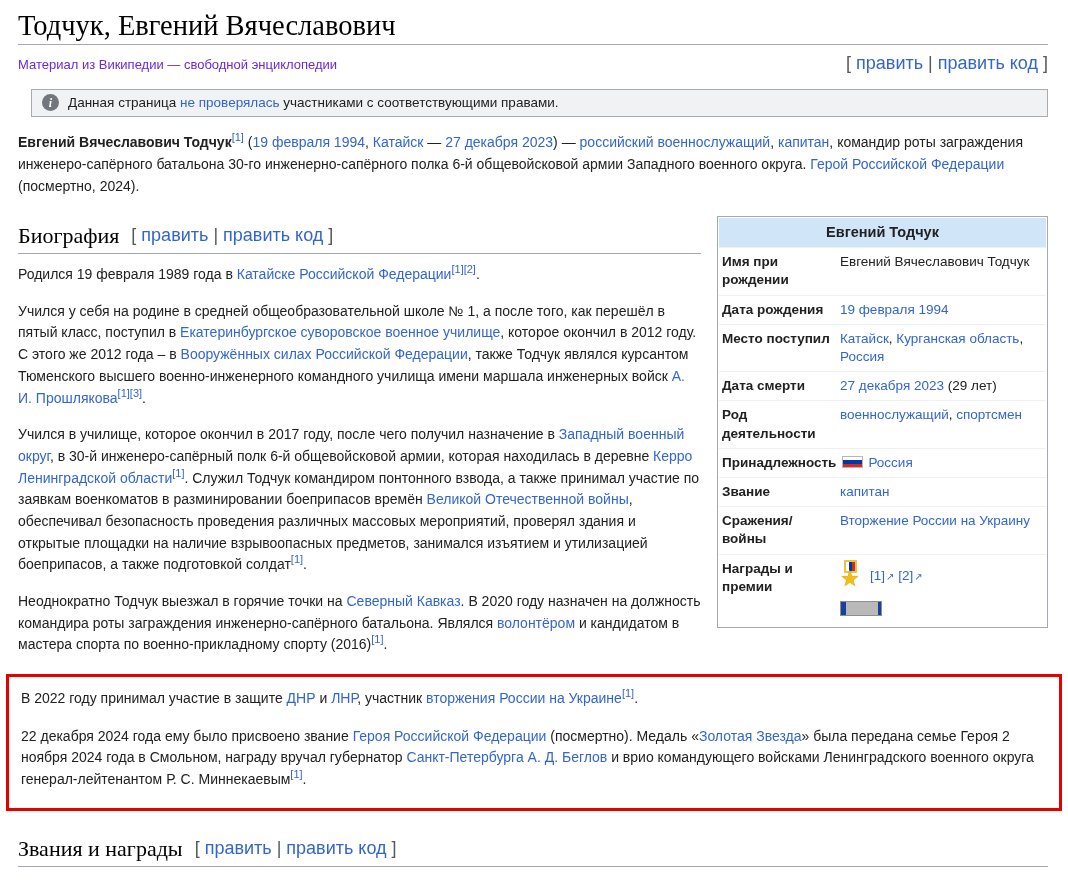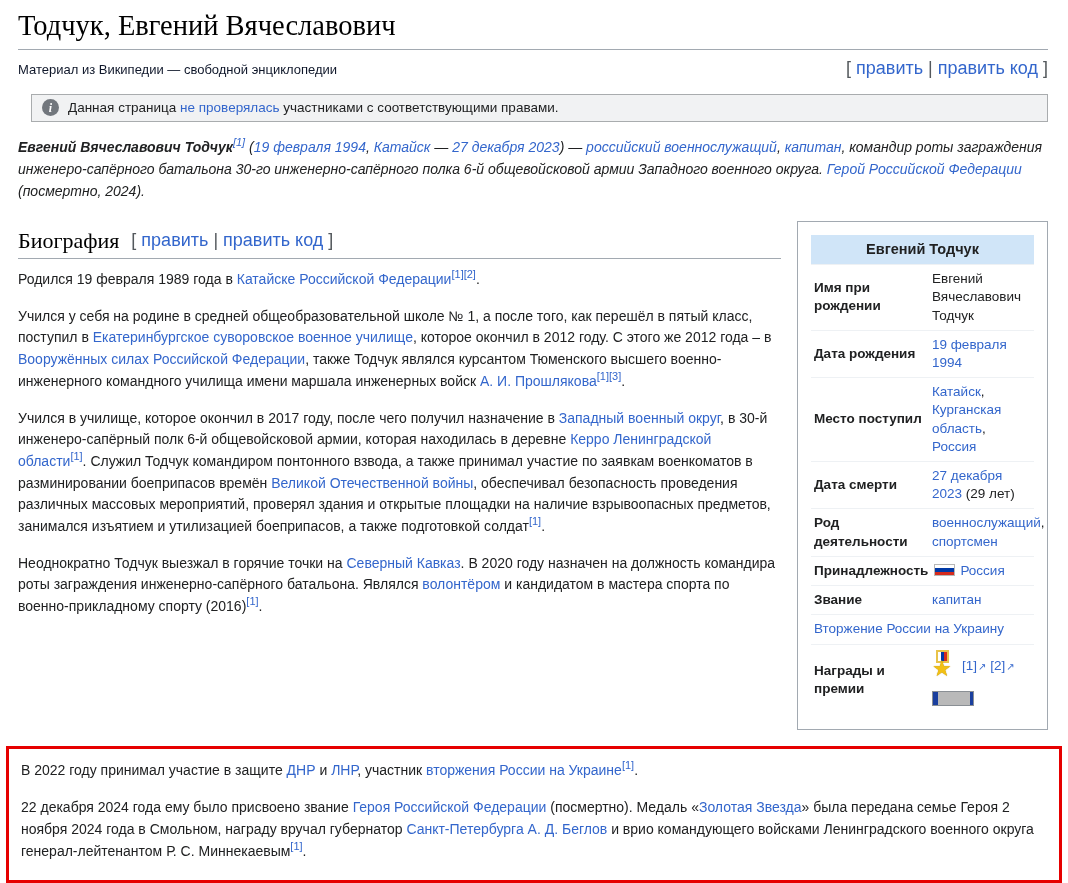--- a/index.html
+++ b/index.html
@@ -1,41 +1,41 @@
 <!DOCTYPE html>
 <html lang="ru"><head>
 <meta charset="utf-8">
 <style>
   html,body{margin:0;padding:0;background:#fff;}
   body{color:#202122;font-family:"Liberation Sans",sans-serif;font-size:14px;line-height:1.55;width:1068px;}
   .page{padding:6px 20px 10px 18px;box-sizing:border-box;}
 
   h1.title{font-family:"Liberation Serif",serif;font-weight:normal;font-size:28.5px;color:#000;
-    margin:2px 0 0;padding-bottom:5px;border-bottom:1px solid #a2a9b1;line-height:1.25;}
+    margin:2px 0 0;border-bottom:1px solid #a2a9b1;line-height:1.25;}
   .subhead{display:flex;justify-content:space-between;align-items:baseline;margin-top:5px;}
-  .tagline{color:#0f172a;font-size:13px;}
+  .tagline{color:#6d28d9;font-size:13px;}
   a.wlink{color:#3366cc;text-decoration:none;cursor:pointer;}
   .editsection{font-size:18px;font-family:"Liberation Sans",sans-serif;white-space:nowrap;}
   .bracket,.pipe{color:#54595d;}
 
   .notice{display:flex;align-items:center;gap:9px;background:#f1f2f3;border:1px solid #a9acae;
     padding:3px 10px;margin:11px 0 15px 13px;font-size:13.5px;color:#202122;}
   .info-icon{flex:none;width:17px;height:17px;border-radius:50%;background:#72777d;color:#fff;
     font-weight:bold;font-size:12px;display:flex;align-items:center;justify-content:center;
     font-family:"Liberation Serif",serif;font-style:italic;}
 
   p{margin:8px 0 15px;}
-  .lead{margin-top:13px;font-style:italic;}
+  .lead{margin-top:13px;}
   sup.ref{font-size:11px;line-height:0;}
   .extarrow{font-size:10px;margin-left:1px;}
 
-  .infobox{float:right;width:251px;border:1px solid #a2a9b1;background:#fff;margin:3px 0 16px 16px;
-    padding:13px;font-size:13.5px;line-height:1.35;box-sizing:border-box;}
+  .infobox{float:right;width:331px;border:1px solid #a2a9b1;background:#fff;margin:3px 0 16px 16px;
+    padding:1px;font-size:13.5px;line-height:1.35;box-sizing:border-box;}
   .infobox-title{background:#d0e5f8;text-align:center;font-weight:bold;font-size:14.5px;padding:5px 2px;}
-  .ib-row{display:flex;padding:5px 3px;border-top:1px solid #eef1f4;align-items:center;}
+  .ib-row{display:flex;padding:5px 3px;border-top:1px solid #eef1f4;}
   .ib-label{flex:0 0 118px;font-weight:bold;padding-right:6px;box-sizing:border-box;}
   .ib-value{flex:1;min-width:0;}
 
   .flag-ru{display:inline-block;width:21px;height:12px;vertical-align:-1px;margin-right:5px;
     background:linear-gradient(180deg,#fff 0 33%,#0039a6 33% 66%,#d52b1e 66% 100%);
     border:1px solid #b7b7b7;box-sizing:border-box;}
   .hero-medal{display:inline-block;width:22px;height:34px;position:relative;vertical-align:middle;margin-right:8px;}
   .hero-medal::before{content:"";position:absolute;top:0;left:4px;width:13px;height:13px;box-sizing:border-box;
     background:linear-gradient(90deg,#fff 0 33%,#0039a6 33% 66%,#d52b1e 66% 100%);border:2px solid #e8c34a;}
   .hero-medal::after{content:"★";position:absolute;top:6px;left:0;font-size:22px;line-height:26px;color:#f2c014;
@@ -96,20 +96,21 @@
         </div>
         <div class="ib-row">
           <div class="ib-label">Принадлежность</div>
           <div class="ib-value"><span class="flag-ru"></span><a href="#" class="wlink">Россия</a></div>
         </div>
         <div class="ib-row">
           <div class="ib-label">Звание</div>
           <div class="ib-value"><a href="#" class="wlink">капитан</a></div>
         </div>
         <div class="ib-row">
+          <div class="ib-label">Сражения/войны</div>
           <div class="ib-value"><a href="#" class="wlink">Вторжение России на Украину</a></div>
         </div>
         <div class="ib-row">
           <div class="ib-label">Награды и премии</div>
           <div class="ib-value"><span class="hero-medal"></span><a href="#" class="wlink">[1]<span class="extarrow">↗</span></a><span> </span><a href="#" class="wlink">[2]<span class="extarrow">↗</span></a><br><span class="ribbon-bar"></span></div>
         </div>
       </div>
   </aside>
 
   <h2 class="sect">

